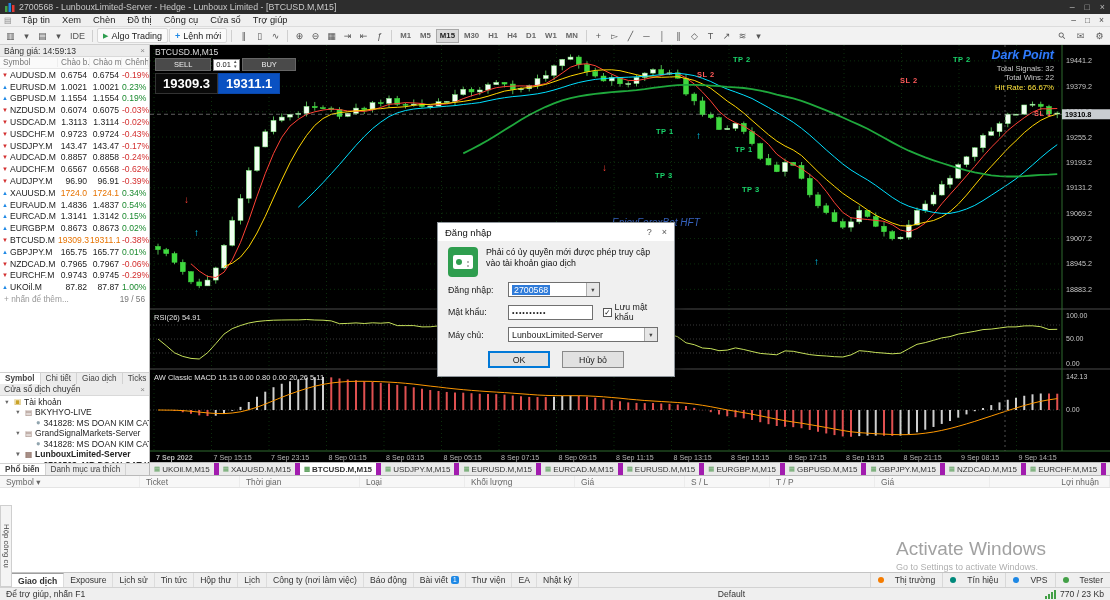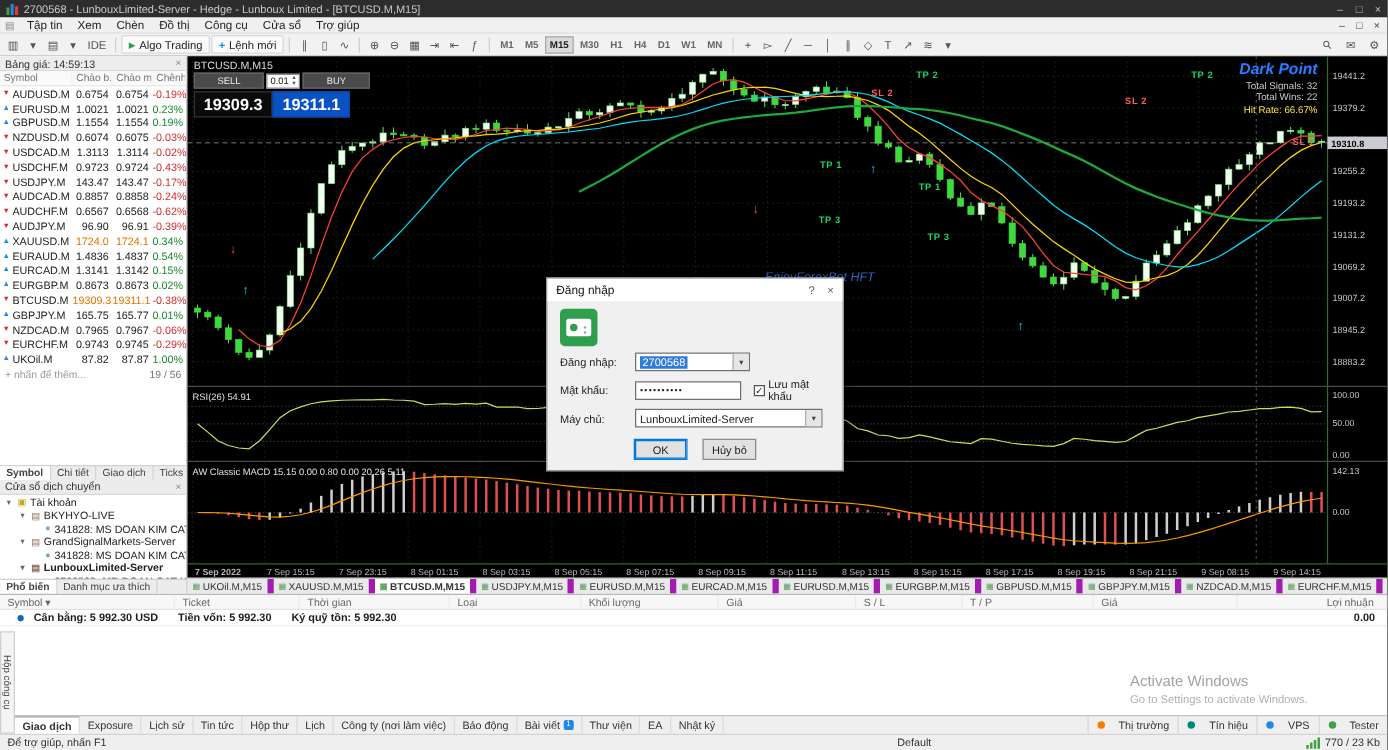--- a/index.html
+++ b/index.html
@@ -93,21 +93,21 @@
 .statusbar{height:13px;background:#efefef;border-top:1px solid #d2d2d2;display:flex;align-items:center;font-size:8.6px;color:#333;padding:0 6px}
 .sb-sp1{flex:1}
 .sb-sp2{flex:0 0 300px}
 .bars{display:inline-flex;align-items:flex-end;gap:1px;margin-right:4px}
 .bars i{display:block;width:2px;background:#43a047}
 
 .vtab{position:absolute;left:0;top:505px;width:12px;height:82px;background:#f4f4f4;border:1px solid #cfcfcf;display:flex;align-items:center;justify-content:center;z-index:5}
 .vtab span{writing-mode:vertical-rl;font-size:7.8px;color:#444;white-space:nowrap}
 
 .activate{position:absolute;right:64px;top:538px;color:rgba(110,110,110,.65);text-align:left;z-index:4}
-.activate .l1{font-size:12px}
+.activate .l1{font-size:19px}
 .activate .l2{font-size:9px;margin-top:2px;color:rgba(120,120,120,.6)}
 
 .dialog{position:absolute;left:437px;top:222px;width:238px;background:#f0f0f0;border:1px solid #8f969c;box-shadow:4px 4px 10px rgba(0,0,0,.45);z-index:50}
 .dlg-title{height:18px;background:#ffffff;display:flex;align-items:center;padding:0 7px;font-size:9.5px;color:#111}
 .dlg-tbtns{margin-left:auto;display:flex;gap:10px;color:#555;font-size:9px}
 .dlg-body{padding:6px 10px 8px 10px;font-size:8.8px}
 .dlg-msg{display:flex;gap:8px;align-items:flex-start}
 .dlg-ico{width:30px;height:30px;flex:0 0 30px;border-radius:4px;background:#2f9e4f;position:relative}
 .dlg-ico::before{content:"";position:absolute;left:5px;top:8px;width:20px;height:14px;background:#fff;border-radius:2px}
 .dlg-ico::after{content:"";position:absolute;left:8px;top:12px;width:6px;height:6px;border-radius:50%;background:#2f9e4f;box-shadow:9px 0 0 -2px #9e9e9e,9px 4px 0 -2px #9e9e9e}
@@ -116,21 +116,21 @@
 .dlg-lab{width:56px;flex:0 0 56px}
 .combo,.pwd{position:relative;height:15px;border:1px solid #707070;background:#fff;display:flex;align-items:center;padding:0 3px;font-size:8.8px}
 .combo{padding-right:15px}
 .combo .dd{position:absolute;right:0;top:0;bottom:0;width:13px;background:#e6e6e6;border-left:1px solid #adadad;display:flex;align-items:center;justify-content:center;font-size:6.5px;color:#444}
 .combo.w90{width:92px}.combo.w140{width:150px}
 .pwd{width:92px;letter-spacing:1px;font-size:7px}
 .sel{background:#2f7bd9;color:#fff;padding:0 2px}
 .chk{display:flex;align-items:center;gap:3px;margin-left:6px}
 .chk .box{width:9px;height:9px;border:1px solid #555;background:#fff;font-size:7.5px;line-height:8px;text-align:center;color:#111}
 .dlg-btns{display:flex;justify-content:center;gap:12px;margin-top:9px}
-.btn{width:43px;height:17px;background:#e1e1e1;border:1px solid #8a8a8a;display:flex;align-items:center;justify-content:center;font-size:8.8px}
+.btn{width:62px;height:17px;background:#e1e1e1;border:1px solid #8a8a8a;display:flex;align-items:center;justify-content:center;font-size:8.8px}
 .btn.default{border:1px solid #0078d7;box-shadow:0 0 0 1px #0078d7 inset}
 </style>
 </head>
 <body>
 
 <div class="app">
 
   <div class="titlebar">
     <svg width="10" height="9">
         <rect x="0" y="3" width="2.5" height="6" fill="#43a047"></rect>
@@ -976,27 +976,20 @@
         <span class="tbx-col" style="width: 100px;">Ticket</span>
         <span class="tbx-col" style="width: 120px;">Thời gian</span>
         <span class="tbx-col" style="width: 105px;">Loại</span>
         <span class="tbx-col" style="width: 110px;">Khối lượng</span>
         <span class="tbx-col" style="width: 110px;">Giá</span>
         <span class="tbx-col" style="width: 85px;">S / L</span>
         <span class="tbx-col" style="width: 105px;">T / P</span>
         <span class="tbx-col" style="width: 115px;">Giá</span>
         <span class="tbx-col" style="flex: 1 1 0%; justify-content: flex-end; padding-right: 10px;">Lợi nhuận</span>
       </div>
-    <div class="tbx-balance">
-      <span class="bdot"></span>
-      <span>Cân bằng: 5 992.30 USD</span>
-      <span>Tiền vốn: 5 992.30</span>
-      <span>Ký quỹ tồn: 5 992.30</span>
-      <span class="tbx-profit">0.00</span>
-    </div>
   </div>
 
   <div class="bottom-tabs" id="bottom-tabs">
       <span class="btab active">
         <span>Giao dịch</span>
       </span>
       <span class="btab">
         <span>Exposure</span>
       </span>
       <span class="btab">
@@ -1077,20 +1070,21 @@
     <div class="dlg-title">
       <span>Đăng nhập</span>
       <span class="dlg-tbtns">
         <span>?</span>
         <span>×</span>
       </span>
     </div>
     <div class="dlg-body">
       <div class="dlg-msg">
         <div class="dlg-ico"></div>
+        <p>Phải có ủy quyền mới được phép truy cập vào tài khoản giao dịch</p>
       </div>
       <div class="dlg-row">
         <span class="dlg-lab">Đăng nhập:</span>
         <span class="combo w90">
           <span class="sel">2700568</span>
           <span class="dd">▾</span>
         </span>
       </div>
       <div class="dlg-row">
         <span class="dlg-lab">Mật khẩu:</span>

